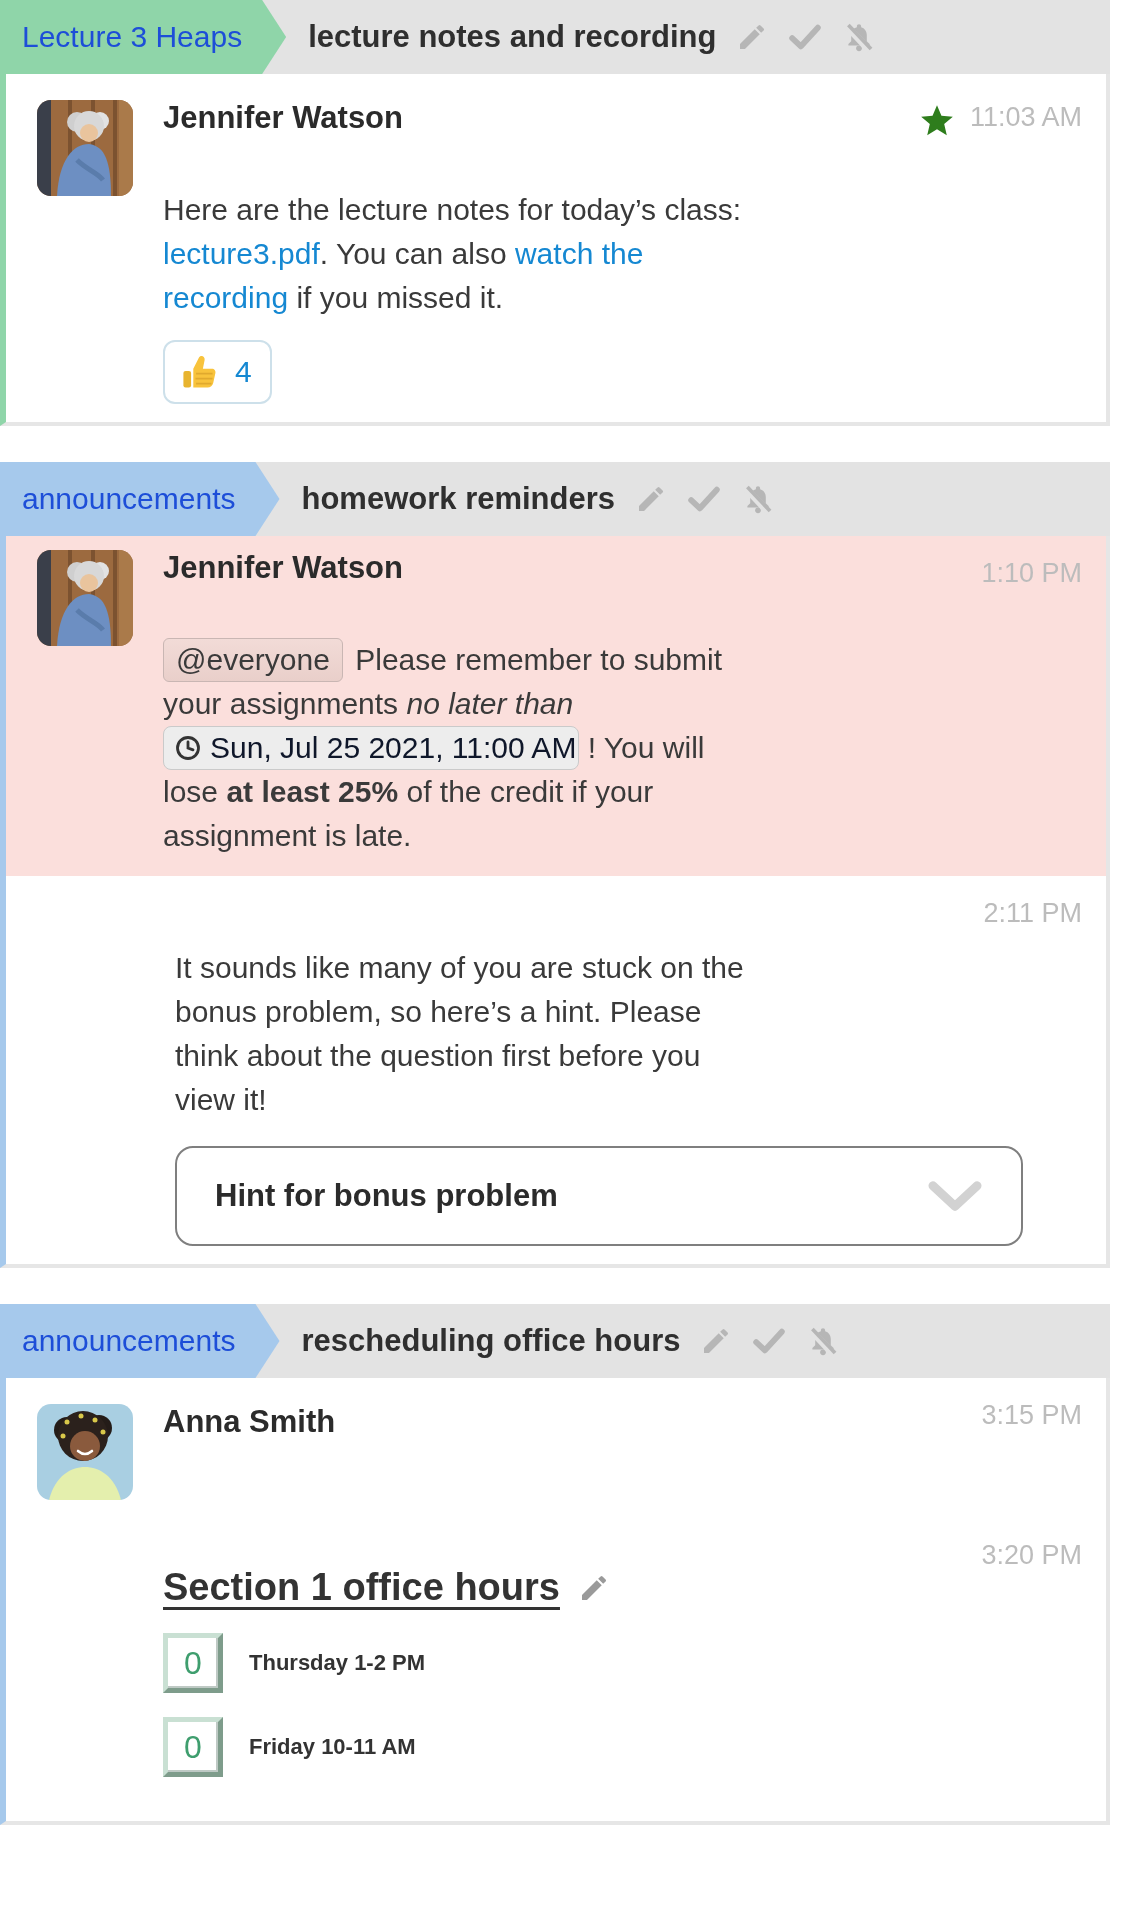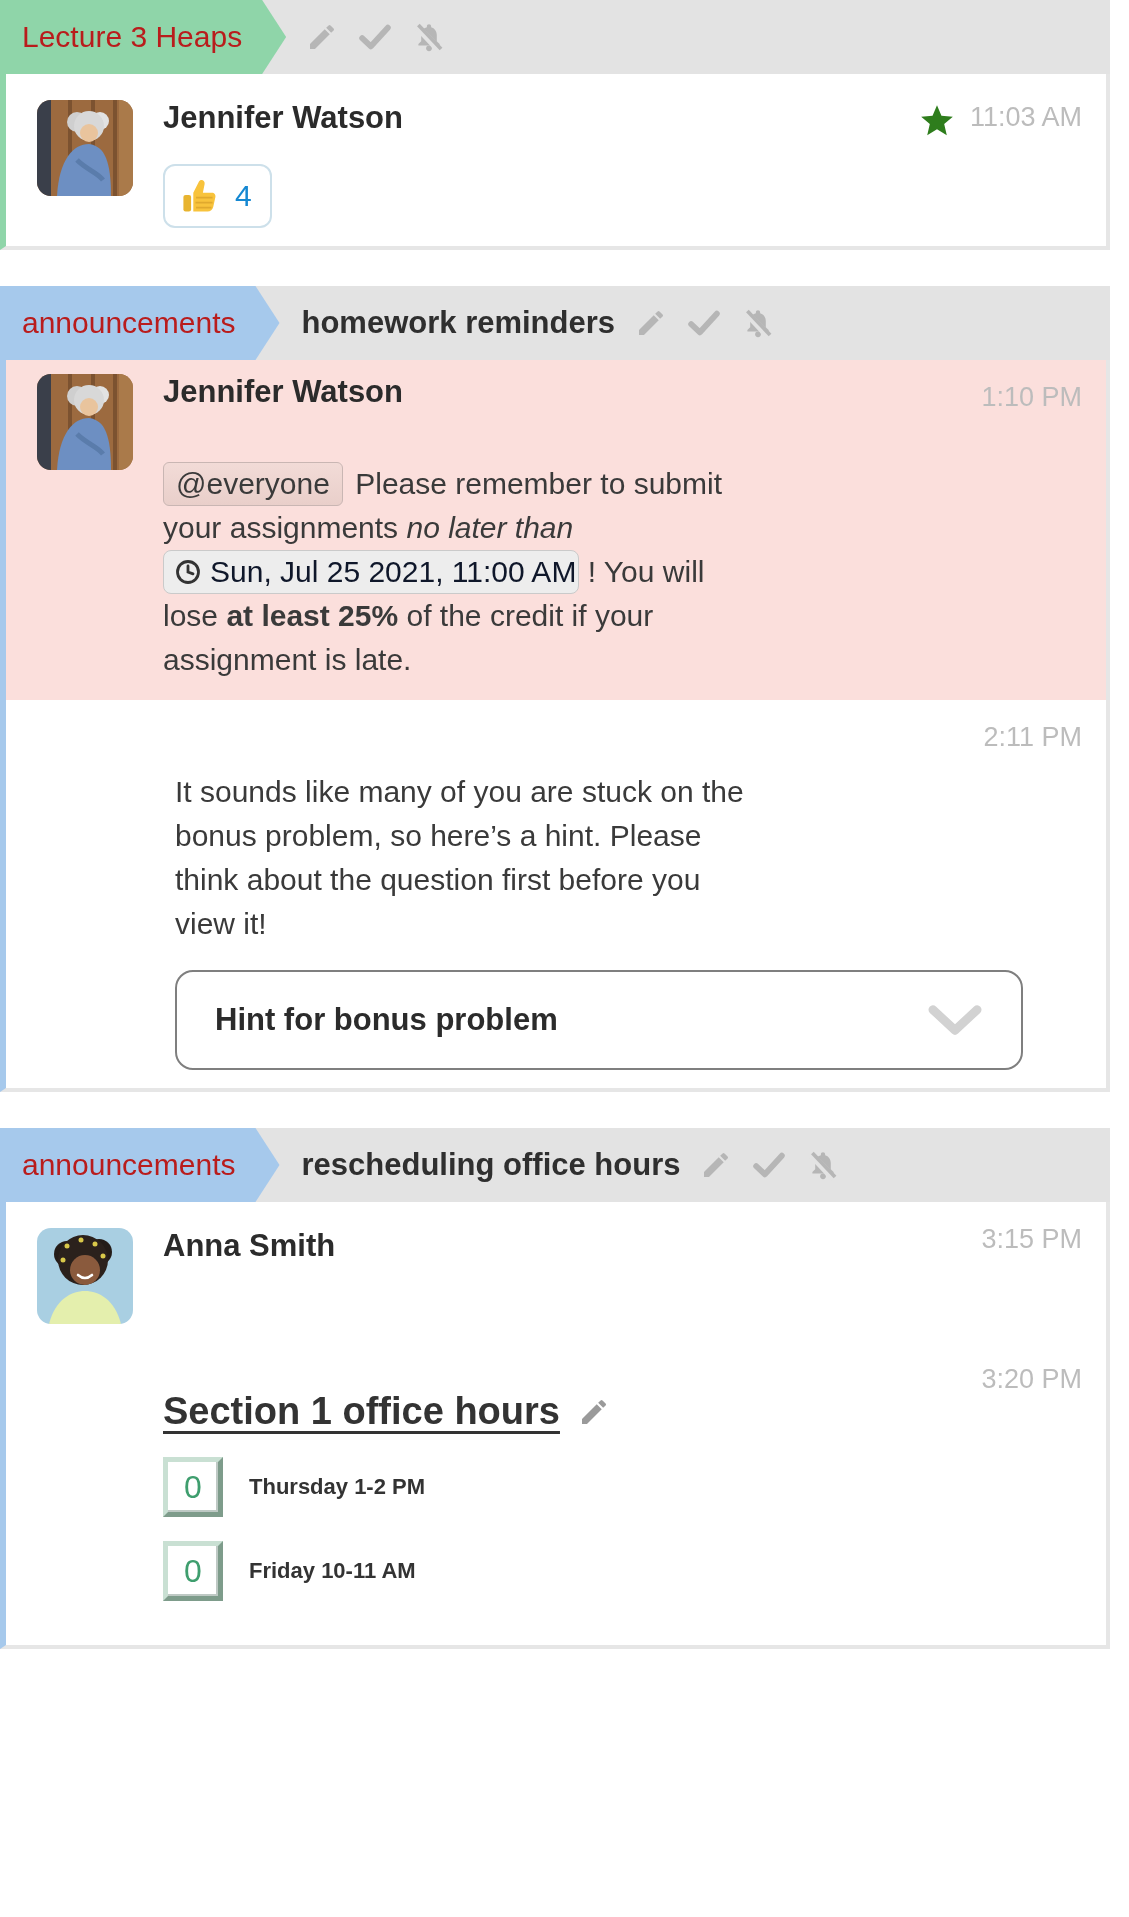--- a/index.html
+++ b/index.html
@@ -2,21 +2,21 @@
 <html><head>
 <meta charset="utf-8">
 <style>
   * { box-sizing: border-box; margin: 0; padding: 0; }
   html,body { background:#ffffff; width:1129px; font-family:"Liberation Sans","DejaVu Sans",sans-serif; color:#3a3a3a; }
 
   .block { width:1110px; margin:0 0 36px 0; background:#fff; }
 
   
   .recipient-bar { display:flex; align-items:center; height:74px; background:#e3e3e3; }
-  .stream-label { height:74px; display:flex; align-items:center; font-size:30px; color:#b91c1c;
+  .stream-label { height:74px; display:flex; align-items:center; font-size:30px; color:#1d4ed8;
     padding:0 44px 0 22px; cursor:pointer;
     clip-path: polygon(0 0, calc(100% - 24px) 0, 100% 50%, calc(100% - 24px) 100%, 0 100%); }
   .stream-green { background:#8fd5a9; }
   .stream-blue  { background:#a6c9ec; }
   .topic-name { font-size:31px; font-weight:bold; color:#2f2f2f; margin-left:22px; cursor:pointer; }
   .hicon { margin-left:20px; display:inline-flex; align-items:center; cursor:pointer; }
   .hicon svg { display:block; }
 
   
   .group-body { border-left:6px solid; border-right:4px solid #e6e6e6; border-bottom:4px solid #e6e6e6; background:#fff; }
@@ -66,20 +66,21 @@
     box-shadow: inset -1px -1px 0 1px rgba(70,100,85,.35);
     display:flex; align-items:center; justify-content:center; font-size:32px; color:#3f9e6e; cursor:pointer; }
   .poll-option-label { font-size:22px; font-weight:bold; color:#333; margin-left:26px; }
 </style>
 </head>
 <body>
 
 <section class="block">
   <header class="recipient-bar">
     <div class="stream-label stream-green">Lecture 3 Heaps</div>
+    <div class="topic-name">lecture notes and recording</div>
     <span class="hicon">
       <svg width="32" height="32" viewBox="0 0 24 24">
           <path fill="#b6b6b6" d="M3 17.25V21h3.75L17.81 9.94l-3.75-3.75L3 17.25zM20.71 7.04a1 1 0 0 0 0-1.41l-2.34-2.34a1 1 0 0 0-1.41 0l-1.83 1.83 3.75 3.75 1.83-1.83z"></path>
         </svg>
     </span>
     <span class="hicon">
       <svg width="34" height="28" viewBox="0 0 28 24">
           <polyline points="3,13 10.5,20 25,4" fill="none" stroke="#b6b6b6" stroke-width="5" stroke-linecap="round" stroke-linejoin="round"></polyline>
         </svg>
     </span>
@@ -103,20 +104,25 @@
           <circle cx="40" cy="22" r="10" fill="#cfcfcf"></circle>
           <circle cx="63" cy="21" r="9" fill="#e2e2e2"></circle>
           <circle cx="52" cy="26" r="15" fill="#d8d8d8"></circle>
           <circle cx="52" cy="33" r="9" fill="#e9c49d"></circle>
           <path d="M20 96 C22 60 36 44 52 44 C68 46 74 62 74 96 Z" fill="#6d8fc2"></path>
           <path d="M40 60 C50 70 60 72 66 80" stroke="#5a7cab" stroke-width="5" fill="none"></path>
         </svg>
       </div>
       <div class="msg-col">
         <div class="sender">Jennifer Watson</div>
+        <div class="msg-text">
+          <span>Here are the lecture notes for today’s class:
+</span><a>lecture3.pdf</a><span>. You can also </span><a>watch the
+recording</a><span> if you missed it.</span>
+        </div>
         <div class="reaction">
           <svg width="44" height="44" viewBox="0 0 40 40">
             <rect x="4" y="19" width="7" height="15" rx="2" fill="#e8b42f"></rect>
             <path d="M13 34 h13 c2.5 0 4.6-1.7 5.1-4.1l2-8.9c.45-2-1.1-3.9-3.1-3.9h-8.3l1.6-8.1c.35-1.8-1-3.5-2.8-3.5-1 0-1.95.55-2.45 1.45L13 17z" fill="#f8c33c"></path>
             <path d="M15.5 21.5h15 M15 26h15.5 M15.5 30.5h14" stroke="#e0a92e" stroke-width="1.6" fill="none"></path>
           </svg>
           <span class="reaction-count">4</span>
         </div>
       </div>
       <div class="meta">

